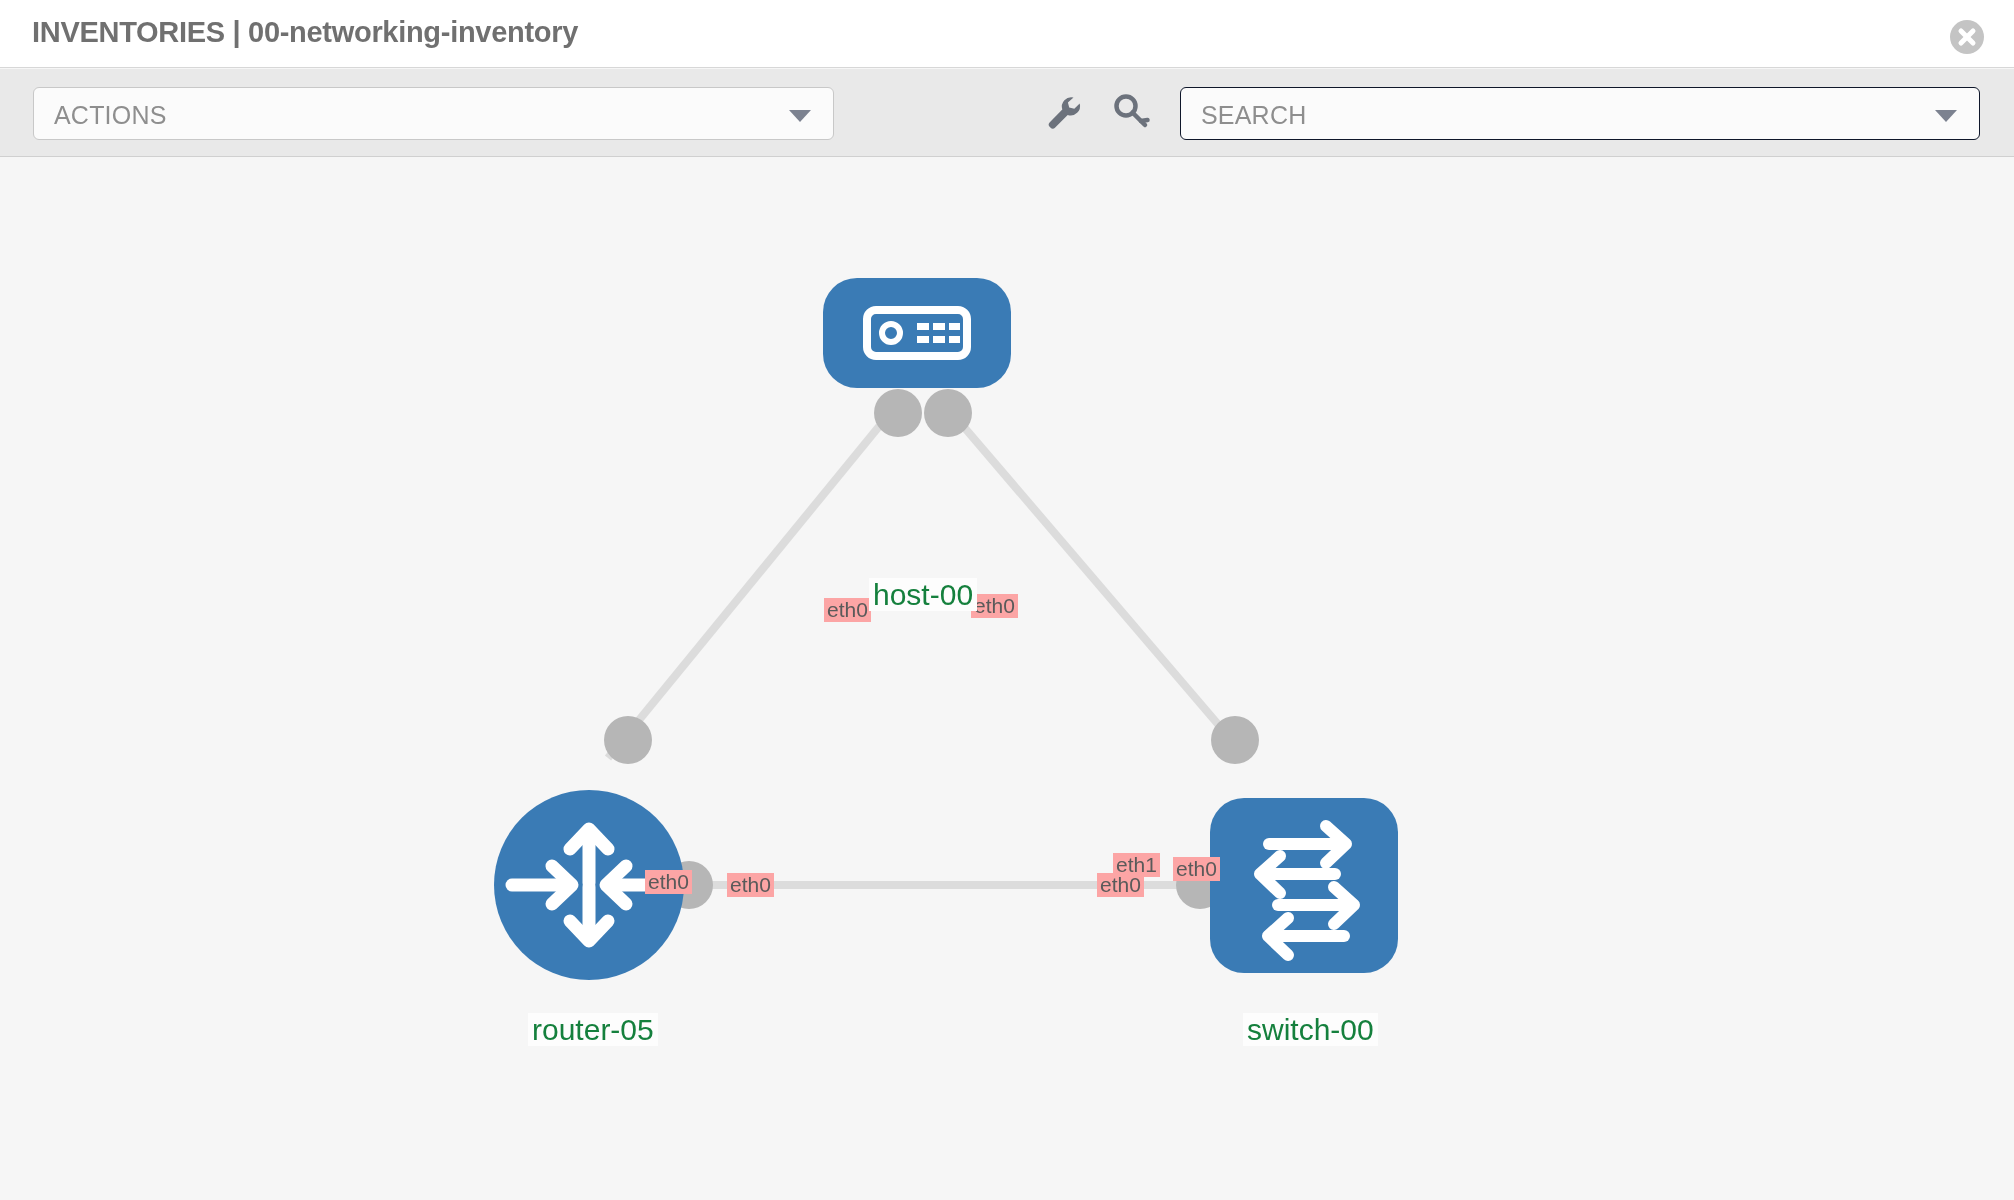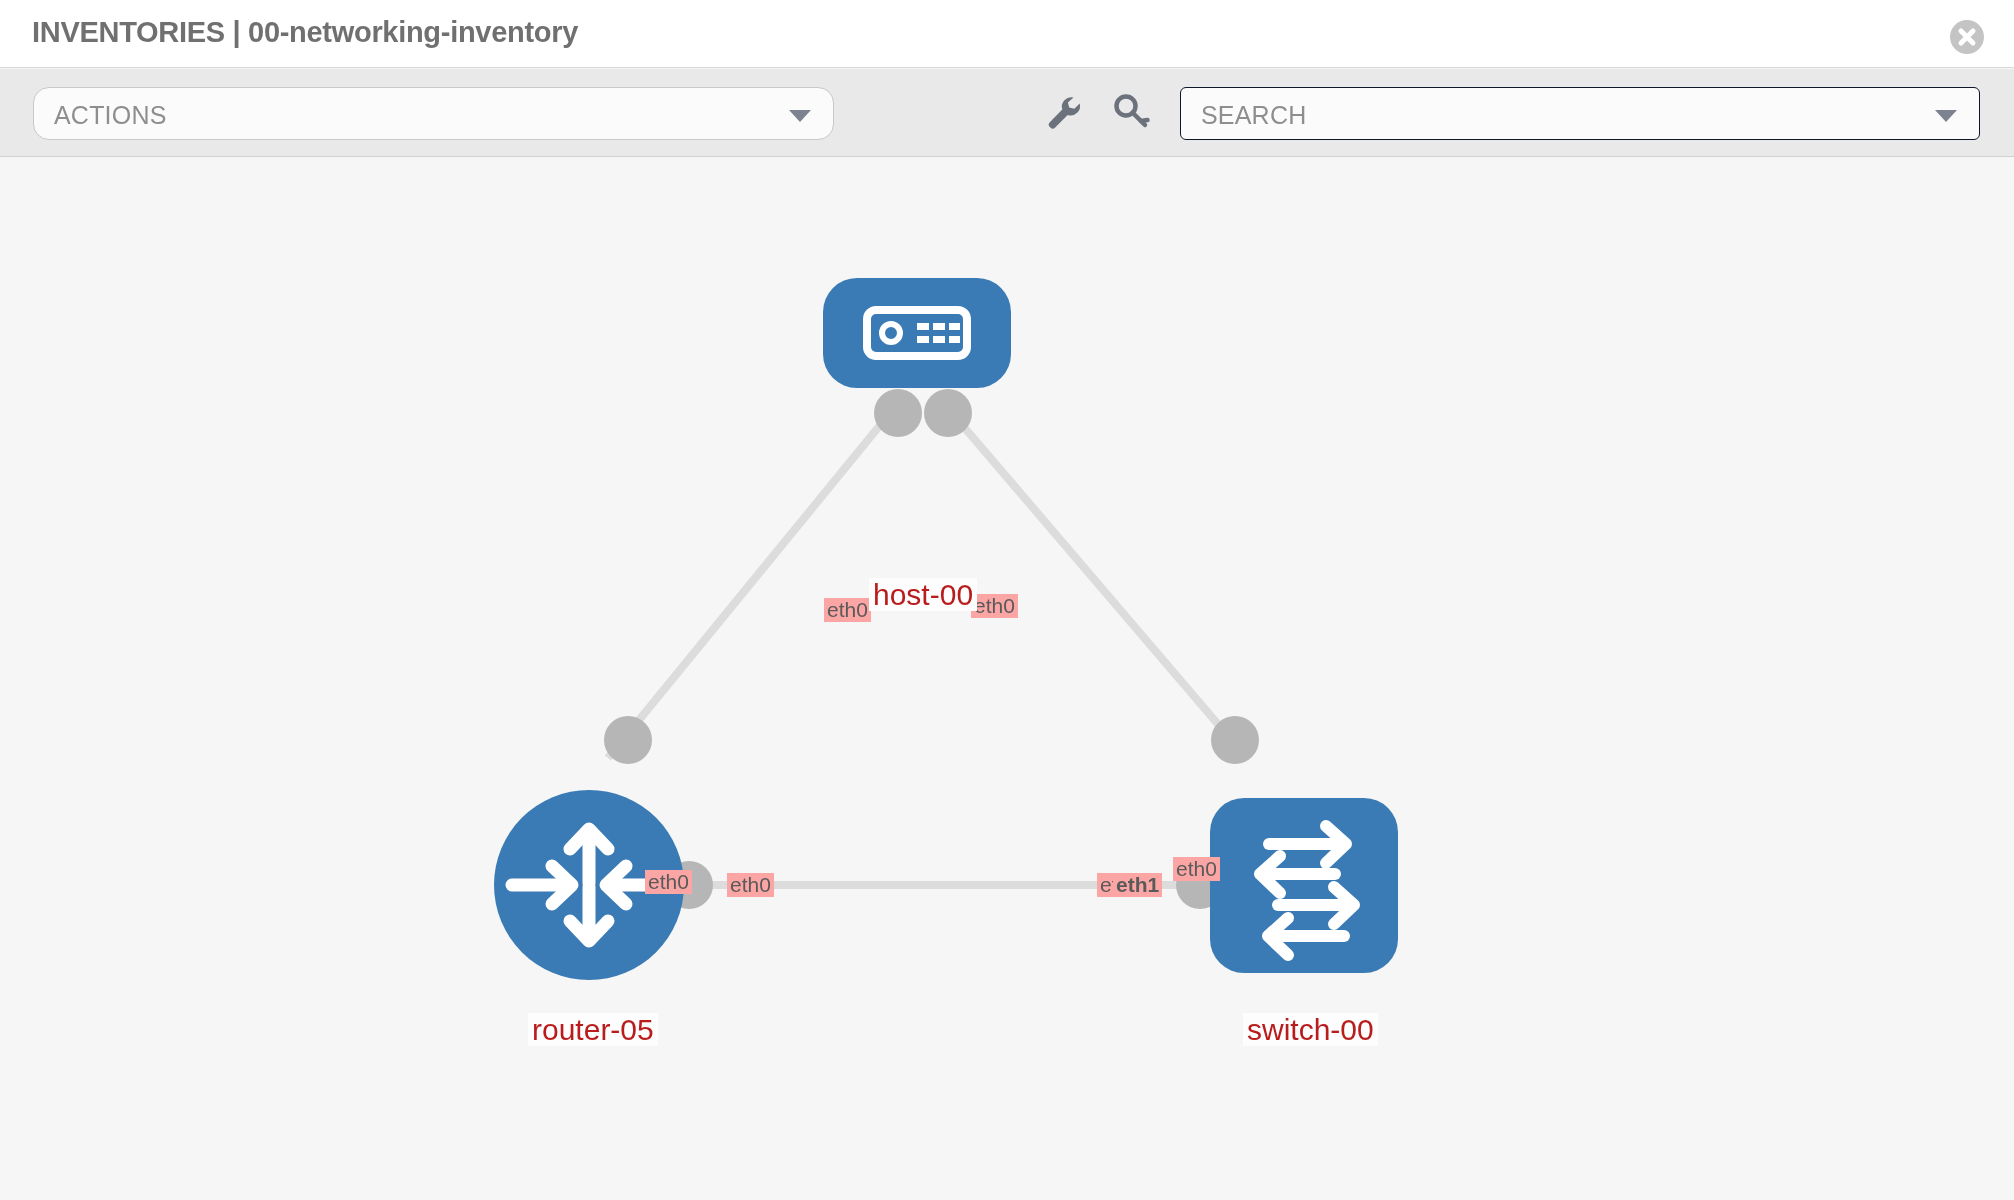--- a/index.html
+++ b/index.html
@@ -40,21 +40,21 @@
     position: absolute; top: 69px; left: 0;
     width: 2014px; height: 88px;
     background: #e9e9e9;
     border-bottom: 1px solid #d0d0d0;
   }
   .actions-select {
     position: absolute; left: 33px; top: 18px;
     width: 801px; height: 53px;
     background: #fbfbfb;
     border: 1px solid #c8c8c8;
-    border-radius: 16px;
+    border-radius: 6px;
     cursor: pointer;
     text-align: center;
   }
   .actions-label {
     position: absolute; left: 20px; top: 13px;
     font-size: 25px; color: #8e8e8e; letter-spacing: 0.2px;
   }
   .caret {
     position: absolute; right: 22px; top: 22px;
     width: 0; height: 0;
@@ -99,21 +99,21 @@
     color: #5a5a5a;
     font-size: 21px;
     padding: 1px 3px;
     white-space: nowrap;
     line-height: 1.05;
   }
   
   .node-label {
     position: absolute;
     background: #fdfdfd;
-    color: #b91c1c;
+    color: #15803d;
     font-size: 30px;
     padding: 0 4px;
     white-space: nowrap;
     line-height: 1.1;
   }
 
   
   .zoom-panel {
     position: absolute;
     left: 1621px; top: 1083px;
@@ -263,21 +263,21 @@
         </g>
       </g>
     </svg>
 
     <div class="link-label" style="left:824px; top:440px;">eth0</div>
     <div class="link-label" style="left:971px; top:436px;">eth0</div>
     <div class="link-label" style="left:645px; top:712px;">eth0</div>
     <div class="link-label" style="left:1173px; top:699px;">eth0</div>
     <div class="link-label" style="left:727px; top:715px;">eth0</div>
     <div class="link-label" style="left:1097px; top:715px;">eth0</div>
-    <div class="link-label" style="left:1113px; top:715px;font-weight:bold;">eth1</div>
+    <div class="link-label" style="left:1113px; top:695px;">eth1</div>
 
     <div class="node-label" style="left:869px; top:420px;">host-00</div>
     <div class="node-label" style="left:528px; top:855px;">router-05</div>
     <div class="node-label" style="left:1243px; top:855px;">switch-00</div>
 
 
   </div>
 </div>
 
 </body></html>

